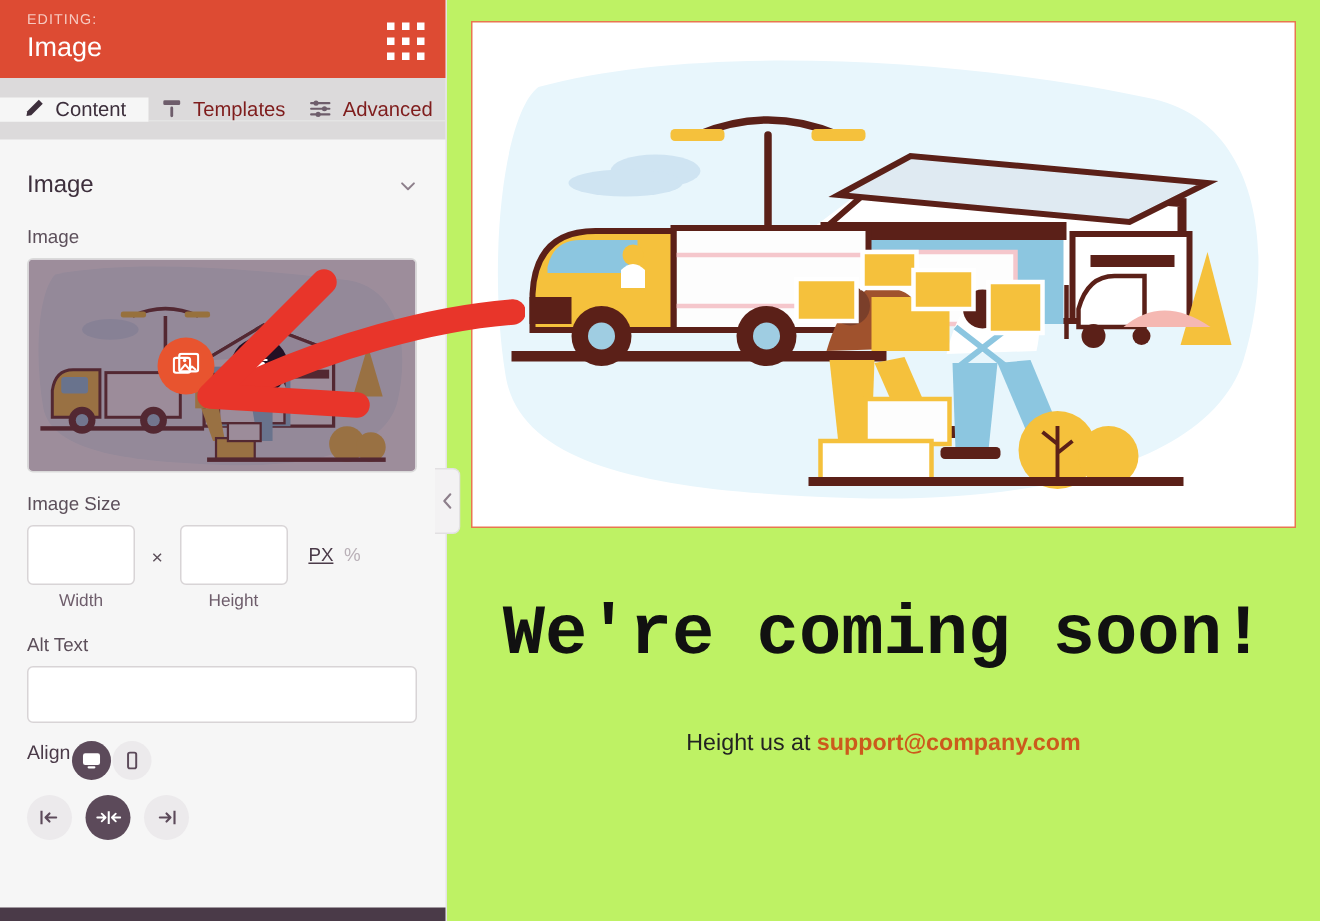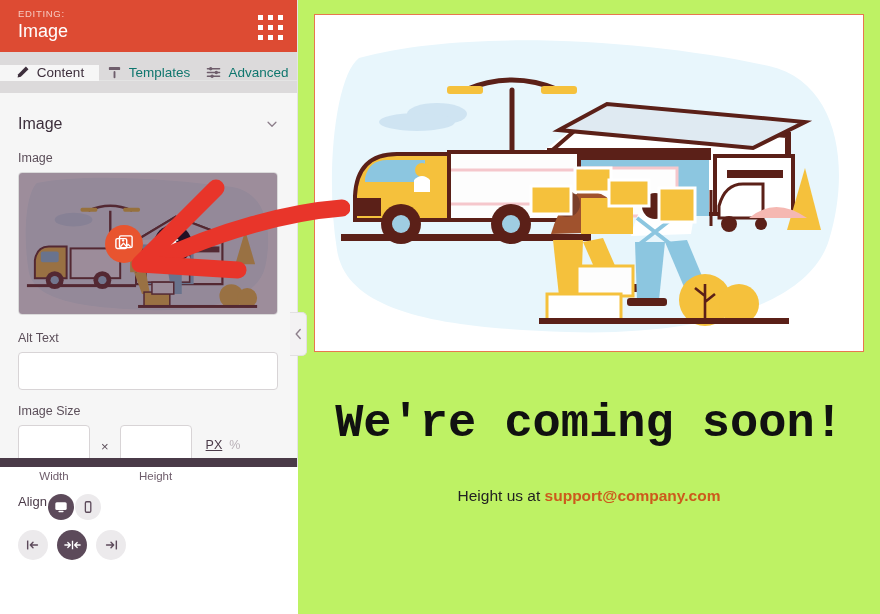--- a/index.html
+++ b/index.html
@@ -6,21 +6,21 @@
   html, body {
     width: 880px; height: 614px;
     font-family: "Liberation Sans", sans-serif;
     background: #ffffff;
     overflow: hidden;
   }
   #app { position: relative; width: 880px; height: 614px; display: flex; }
 
   
   .sidebar {
-    width: 298px; height: 467px;
+    width: 298px; height: 614px;
     background: #f6f6f6;
     position: relative;
     border-right: 1px solid #e4e4e4;
     flex: 0 0 298px;
   }
   .sb-header {
     height: 52px; background: #dd4b33;
     padding: 7px 14px 0 18px;
     display: flex; align-items: flex-start; justify-content: space-between;
   }
@@ -35,21 +35,21 @@
   .grid-dots {
     display: grid; grid-template-columns: repeat(3, 5px);
     grid-template-rows: repeat(3, 5px); gap: 5px; margin-top: 8px;
   }
   .grid-dots i { width: 5px; height: 5px; background: #ffffff; display: block; }
 
   
   .tabs { display: flex; height: 41px; background: #dcdadb; align-items: center; }
   .tab {
     flex: 1; display: flex; align-items: center; justify-content: center;
-    gap: 7px; font-size: 13.5px; color: #0f766e; cursor: pointer;
+    gap: 7px; font-size: 13.5px; color: #7f1d1d; cursor: pointer;
     border-bottom: 1px solid #e4e4e4;
   }
   .tab.active { background: #f6f6f6; color: #3d2f3c; border-bottom-color: #f6f6f6; }
   .tab svg { display: block; }
 
   
   .sb-body { padding: 0 18px; position: relative; height: 512px; }
   .section-head {
     display: flex; align-items: center; justify-content: space-between;
     padding: 22px 0 18px 0; cursor: pointer;
@@ -273,44 +273,44 @@
           <button class="circ-btn delete">
             <svg width="16" height="16" viewBox="0 0 20 20">
               <path d="M4 5 h12" stroke="#fff" stroke-width="1.7" stroke-linecap="round"></path>
               <path d="M8 5 V3.2 h4 V5" fill="none" stroke="#fff" stroke-width="1.5"></path>
               <rect x="5.6" y="6.4" width="8.8" height="11" rx="1.4" fill="#fff"></rect>
             </svg>
           </button>
         </div>
       </div>
 
-      <div style="margin-top:16px;">
-        <span class="field-label">Alt Text</span>
-        <input class="input-box" type="text" value="" style="">
-      </div>
-
       <div style="margin-top:14px;">
         <span class="field-label">Image Size</span>
         <div class="size-row">
           <div class="size-field">
             <input class="size-input" type="text" value="" style="">
             <span class="size-cap">Width</span>
           </div>
           <span class="times">×</span>
           <div class="size-field">
             <input class="size-input" type="text" value="" style="">
             <span class="size-cap">Height</span>
           </div>
           <div class="units">
             <span class="unit active">PX</span>
             <span class="unit">%</span>
           </div>
         </div>
       </div>
 
+      <div style="margin-top:16px;">
+        <span class="field-label">Alt Text</span>
+        <input class="input-box" type="text" value="" style="">
+      </div>
+
       <div class="align-row">
         <span class="align-lbl">Align</span>
         <div class="dev-btn active">
           <svg width="14" height="14" viewBox="0 0 16 16">
             <rect x="1.5" y="2.5" width="13" height="9" rx="1.8" fill="#fff"></rect>
             <rect x="5" y="12.4" width="6" height="1.6" rx=".8" fill="#fff"></rect>
           </svg>
         </div>
         <div class="dev-btn">
           <svg width="14" height="14" viewBox="0 0 16 16">

